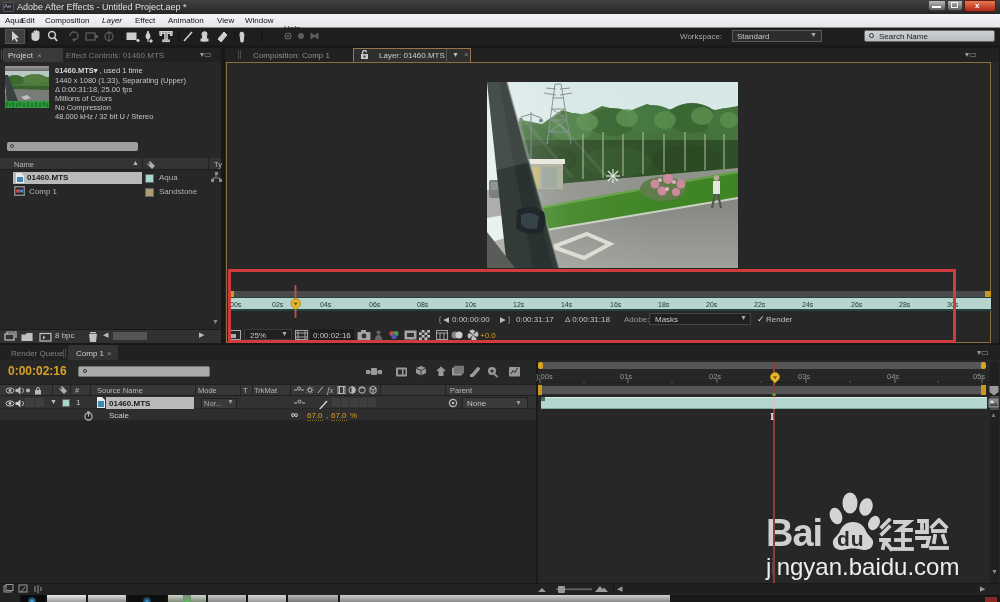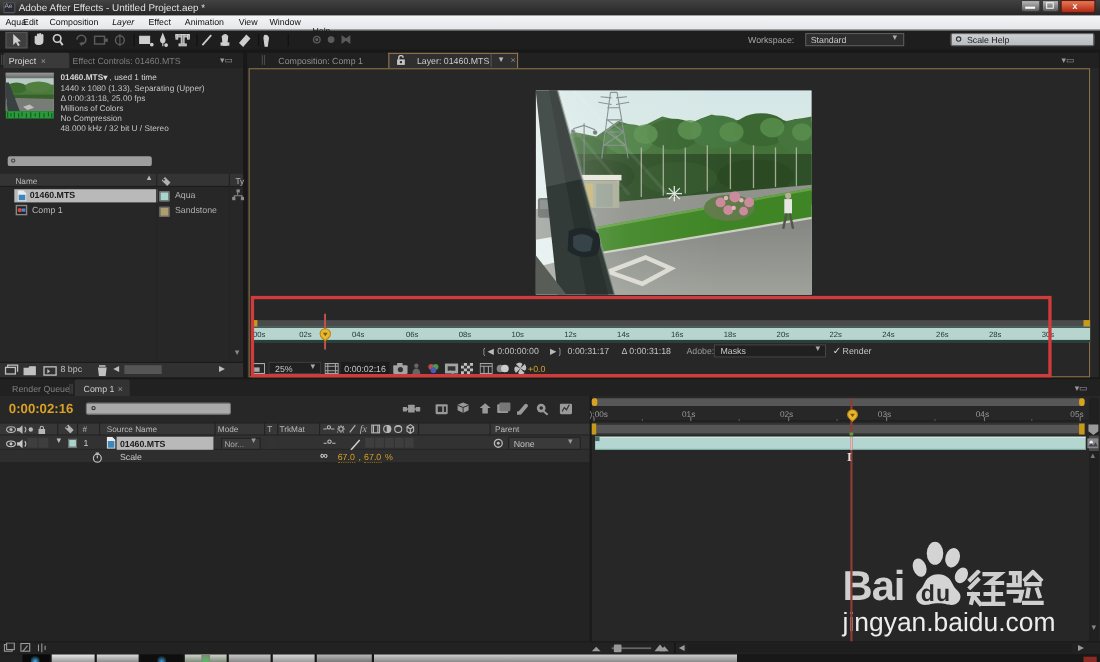--- a/index.html
+++ b/index.html
@@ -84,21 +84,21 @@
   <line x1="179" y1="3" x2="179" y2="14" stroke="#111" stroke-width="1"></line>
   <line x1="235" y1="3" x2="235" y2="14" stroke="#111" stroke-width="1"></line>
   <line x1="262" y1="3" x2="262" y2="14" stroke="#111" stroke-width="1"></line>
 </svg>
 <div class="txt" style="left:680px;top:32px;font-size:8px;color:#a8a8a8;">Workspace:</div>
 <div class="abs" style="left:732px;top:30px;width:90px;height:12px;background:#2d2d2d;border:1px solid #5a5a5a;"></div>
 <div class="txt" style="left:737px;top:32px;font-size:8px;color:#c8c8c8;">Standard</div>
 <div class="txt" style="left:810px;top:31px;font-size:7px;color:#aaa;">▼</div>
 <div class="abs" style="left:864px;top:30px;width:131px;height:12px;background:linear-gradient(#cdd1d4,#b8bcc0);border:1px solid #666;border-radius:2px;"></div>
 <div class="abs" style="left:869px;top:33px;width:5px;height:5px;border:1.2px solid #333;border-radius:50%;"></div>
-<div class="txt" style="left:879px;top:32px;font-size:8px;color:#222;">Scale Help</div>
+<div class="txt" style="left:879px;top:32px;font-size:8px;color:#222;">Search Name</div>
 </div>
 
 <div class="abs" style="left:0;top:48px;width:221px;height:295px;background:#272727;"></div>
 <div class="abs" style="left:0;top:48px;width:221px;height:14px;background:#212121;"></div>
 <div class="abs" style="left:3px;top:48px;width:60px;height:14px;background:#3a3a3a;border-radius:2px 2px 0 0;"></div>
 <div class="txt" style="left:8px;top:51px;font-size:8px;color:#d8d8d8;">Project</div>
 <div class="txt" style="left:37px;top:51px;font-size:8px;color:#999;">×</div>
 <div class="txt" style="left:66px;top:51px;font-size:8px;color:#7e7e7e;">Effect Controls: 01460.MTS</div>
 <div class="abs" style="left:1px;top:50px;width:1px;height:9px;background:#4a4a4a;"></div>
 <div class="abs" style="left:3px;top:50px;width:1px;height:9px;background:#4a4a4a;"></div>

